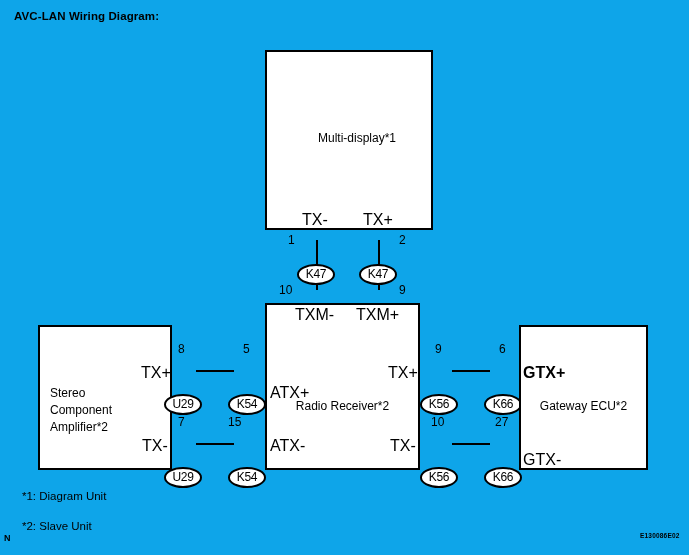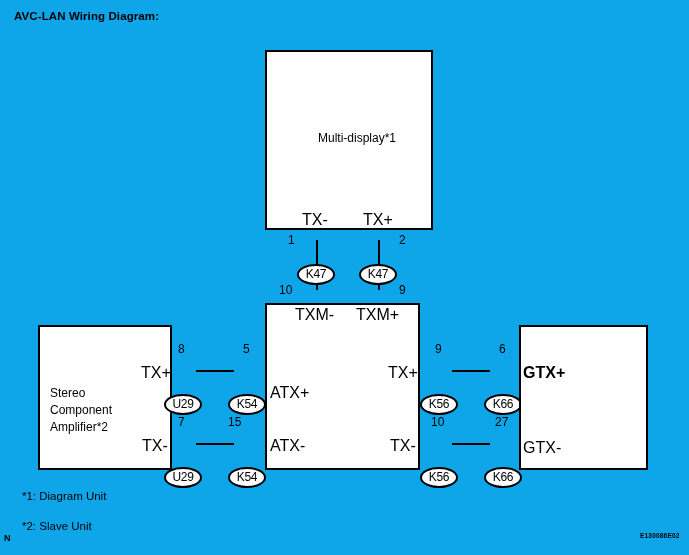--- a/index.html
+++ b/index.html
@@ -111,20 +111,21 @@
   <div class="conn" style="left:359px; top:230px;">K47</div>
   <div class="pin-num" style="left:399px; top:233px;">2</div>
 
   <div class="conn" style="left:297px; top:280px;">K53</div>
   <div class="pin-num" style="left:279px; top:283px;">10</div>
 
   <div class="conn" style="left:359px; top:280px;">K53</div>
   <div class="pin-num" style="left:399px; top:283px;">9</div>
 
   <div class="box" style="left:265px; top:303px; width:155px; height:167px;"></div>
+  <div class="box-label" style="left:265px; top:398px; width:155px; text-align:center;">Radio Receiver*2</div>
   <div class="pin-label" style="left:295px; top:306px;">TXM-</div>
   <div class="pin-label" style="left:356px; top:306px;">TXM+</div>
   <div class="pin-label" style="left:270px; top:384px;">ATX+</div>
   <div class="pin-label" style="left:270px; top:437px;">ATX-</div>
   <div class="pin-label" style="left:388px; top:364px;">TX+</div>
   <div class="pin-label" style="left:390px; top:437px;">TX-</div>
 
   <div class="box" style="left:38px; top:325px; width:134px; height:145px;"></div>
   <div class="box-label" style="left:50px; top:365px; width:120px; text-align:left;margin-top:20px;">Stereo
 Component
@@ -156,22 +157,23 @@
   <div class="conn" style="left:420px; top:433px;">K56</div>
   <div class="pin-num" style="left:431px; top:415px;">10</div>
 
   <div class="conn" style="left:484px; top:360px;">K66</div>
   <div class="pin-num" style="left:499px; top:342px;">6</div>
 
   <div class="conn" style="left:484px; top:433px;">K66</div>
   <div class="pin-num" style="left:495px; top:415px;">27</div>
 
   <div class="box" style="left:519px; top:325px; width:129px; height:145px;"></div>
+  <div class="box-label" style="left:519px; top:398px; width:129px; text-align:center;">Gateway ECU*2</div>
   <div class="pin-label" style="left:523px; top:364px;font-weight:bold;">GTX+</div>
-  <div class="pin-label" style="left:523px; top:439px;">GTX-</div>
+  <div class="pin-label" style="left:523px; top:451px;">GTX-</div>
 
   <div class="footnote" style="left:22px; top:490px;">*1: Diagram Unit</div>
   <div class="footnote" style="left:22px; top:520px;">*2: Slave Unit</div>
 
   <div class="corner-mark" style="left:4px; top:533px;">N</div>
 
   <div class="ref-code" style="left:640px; top:532px;">E130086E02</div>
 
 </div>
 

